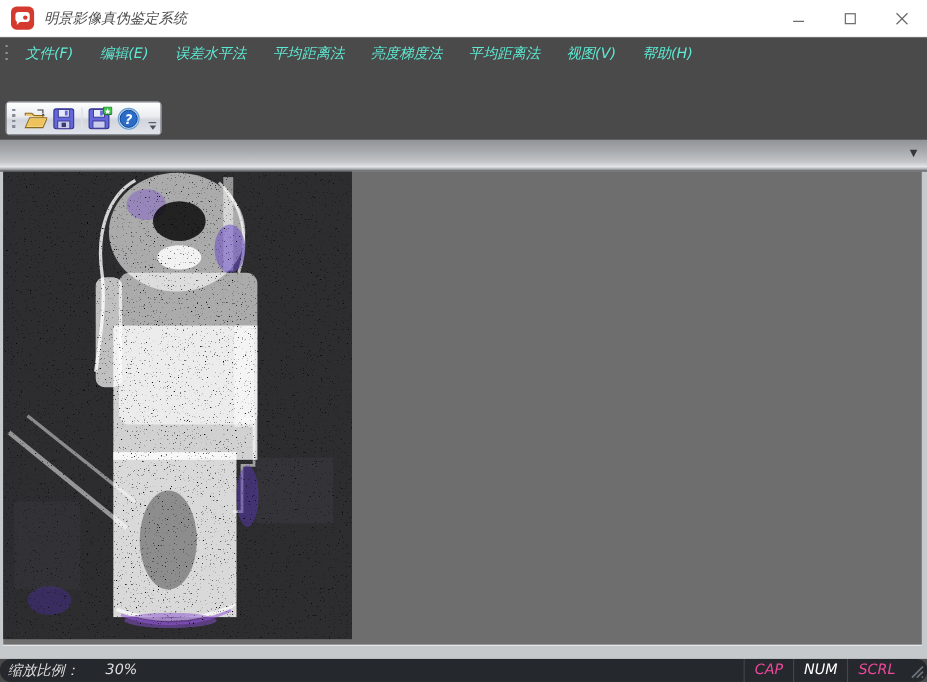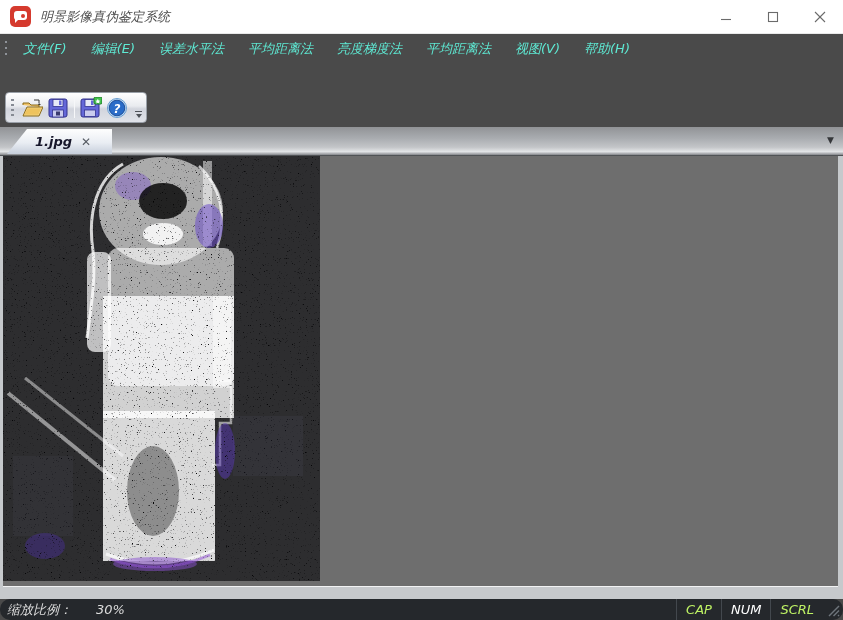--- a/index.html
+++ b/index.html
@@ -58,21 +58,21 @@
   .content-outer { flex:1 1 auto; background:#c6c9cc; padding:0 5px 13px 3px; border-top:1px solid #505356; position:relative; }
   .content-outer:before { content:""; position:absolute; left:3px; right:5px; bottom:12px; height:1px; background:#f2f3f4; }
   .content-inner { width:100%; height:100%; background:#6e6e6e; position:relative; overflow:hidden; }
   .ela-image { position:absolute; left:0; top:0; width:317px; height:425px; background:#060608; }
   .ela-image svg { display:block; width:317px; height:425px; }
 
   
   .statusbar { height:21px; flex:0 0 auto; background:#25282c; color:#dddddd; display:flex; align-items:center; padding-left:7px; font-size:13px;border-radius:10px; }
   .status-zoom-value { margin-left:24px; }
   .status-right { margin-left:auto; display:flex; align-items:stretch; height:100%; }
-  .indicator { display:flex; align-items:center; padding:0 9px; color:#bef264; border-left:1px solid #43484e; }
+  .indicator { display:flex; align-items:center; padding:0 9px; color:#ec4899; border-left:1px solid #43484e; }
   .indicator.active { color:#ffffff; }
   .indicator:last-of-type { border-right:1px solid #43484e; }
   .resize-grip { width:20px; display:flex; align-items:flex-end; justify-content:flex-end; padding:0 2px 2px 0; }
 </style>
 </head>
 <body>
 
 <div class="window">
 
   <div class="titlebar">
@@ -160,24 +160,20 @@
       </div>
 
       <span class="tb-overflow">
         <span class="bar"></span>
           <span class="tri"></span>
       </span>
     </div>
   </div>
 
   <div class="tabbar">
-    <div class="tab">
-      <span>1.jpg</span>
-      <span class="tab-close">✕</span>
-    </div>
     <span class="tab-dropdown">▼</span>
   </div>
 
   <div class="content-outer">
     <div class="content-inner">
       <div class="ela-image">
         <svg viewBox="0 0 317 425" preserveAspectRatio="none">
           <defs>
             <filter id="sparkle" x="0" y="0" width="100%" height="100%">
               <feTurbulence type="fractalNoise" baseFrequency="0.85" numOctaves="2" seed="7" result="n"></feTurbulence>

